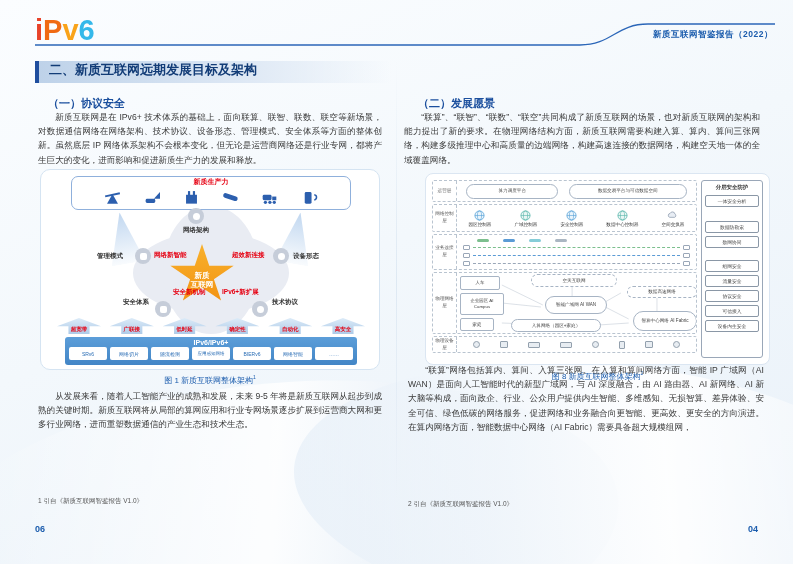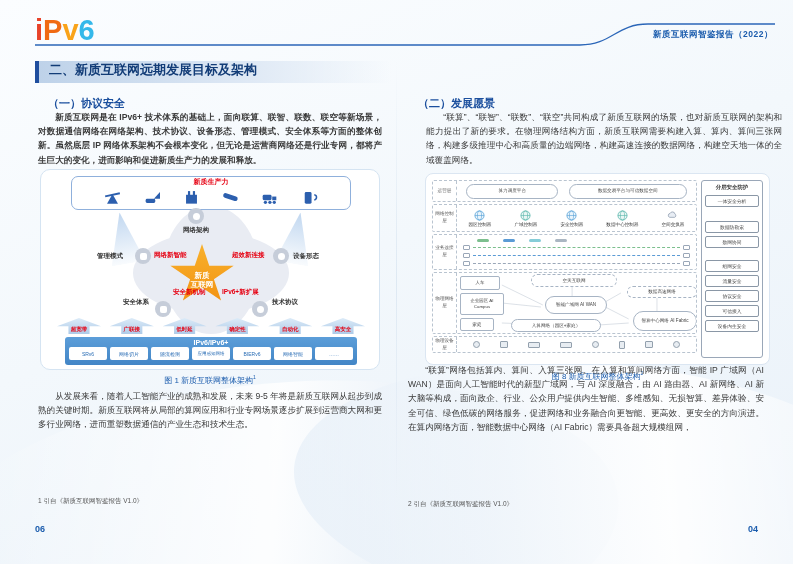--- a/index.html
+++ b/index.html
@@ -136,21 +136,21 @@
 <div class="logo">
   <span class="c0">i</span><span class="c1">P</span><span class="c2">v</span><span class="c3">6</span>
 </div>
 <div class="report-title">新质互联网智鉴报告（2022）</div>
 
 <div class="section-bar">
   <span>二、新质互联网远期发展目标及架构</span>
 </div>
 
 <div class="col-heading" style="left:48px; top:96px;">（一）协议安全</div>
-<div class="para" style="left:38px; top:110px; width:344px;font-weight:bold;">新质互联网是在 IPv6+ 技术体系的基础上，面向联算、联智、联数、联空等新场景，对数据通信网络在网络架构、技术协议、设备形态、管理模式、安全体系等方面的整体创新。虽然底层 IP 网络体系架构不会根本变化，但无论是运营商网络还是行业专网，都将产生巨大的变化，进而影响和促进新质生产力的发展和释放。</div>
+<div class="para" style="left:38px; top:110px; width:344px;">新质互联网是在 IPv6+ 技术体系的基础上，面向联算、联智、联数、联空等新场景，对数据通信网络在网络架构、技术协议、设备形态、管理模式、安全体系等方面的整体创新。虽然底层 IP 网络体系架构不会根本变化，但无论是运营商网络还是行业专网，都将产生巨大的变化，进而影响和促进新质生产力的发展和释放。</div>
 
 <div class="fig1">
   <div class="swoosh sw-l"></div>
   <div class="swoosh sw-r"></div>
   <div class="blob blob1"></div>
   <div class="blob blob2"></div>
 
   <div class="f1-topbox">
     <div class="t">新质生产力</div>
     <div class="f1-icons">
@@ -253,21 +253,21 @@
 
 <div class="fig-caption" style="left:40px; top:374px; width:340px;">
   <span>图 1 新质互联网整体架构</span><sup>1</sup>
 </div>
 
 <div class="para" style="left:38px; top:389px; width:344px;">从发展来看，随着人工智能产业的成熟和发展，未来 9-5 年将是新质互联网从起步到成熟的关键时期。新质互联网将从局部的算网应用和行业专网场景逐步扩展到运营商大网和更多行业网络，进而重塑数据通信的产业生态和技术生态。</div>
 <div class="footnote" style="left:38px; top:497px;">1 引自《新质互联网智鉴报告 V1.0》</div>
 <div class="pagenum" style="left:35px;">06</div>
 
 <div class="col-heading" style="left:418px; top:96px;">（二）发展愿景</div>
-<div class="para" style="left:426px; top:110px; width:356px;">“联算”、“联智”、“联数”、“联空”共同构成了新质互联网的场景，也对新质互联网的架构和能力提出了新的要求。在物理网络结构方面，新质互联网需要构建入算、算内、算间三张网络，构建多级推理中心和高质量的边端网络，构建高速连接的数据网络，构建空天地一体的全域覆盖网络。</div>
+<div class="para" style="left:404px; top:110px; width:356px;">“联算”、“联智”、“联数”、“联空”共同构成了新质互联网的场景，也对新质互联网的架构和能力提出了新的要求。在物理网络结构方面，新质互联网需要构建入算、算内、算间三张网络，构建多级推理中心和高质量的边端网络，构建高速连接的数据网络，构建空天地一体的全域覆盖网络。</div>
 
 <div class="fig2">
   <div class="f2-main">
 
     <div class="f2-row row1" style="height:22px;">
       <div class="f2-lab">运营层</div>
       <div class="f2-content">
         <div class="cloud" style="width:92px; height:15px; border-radius:8px;">算力调度平台</div>
         <div class="cloud" style="width:118px; height:15px; border-radius:8px;">数据交易平台与可信数据空间</div>
       </div>

